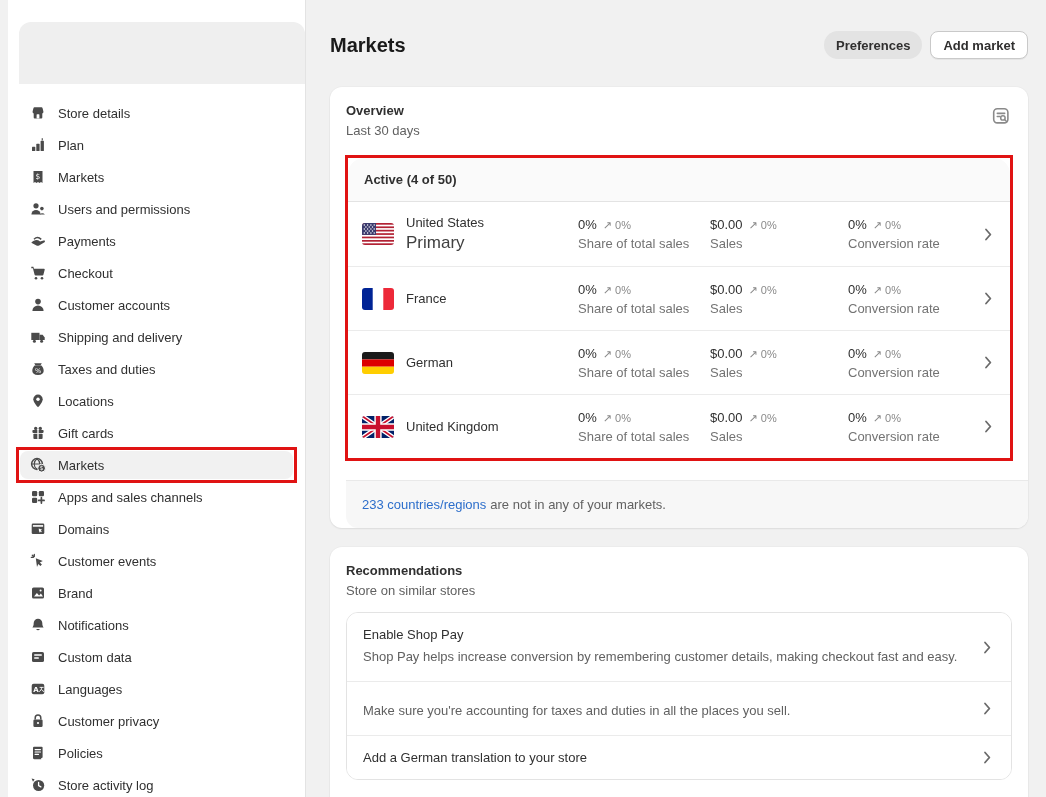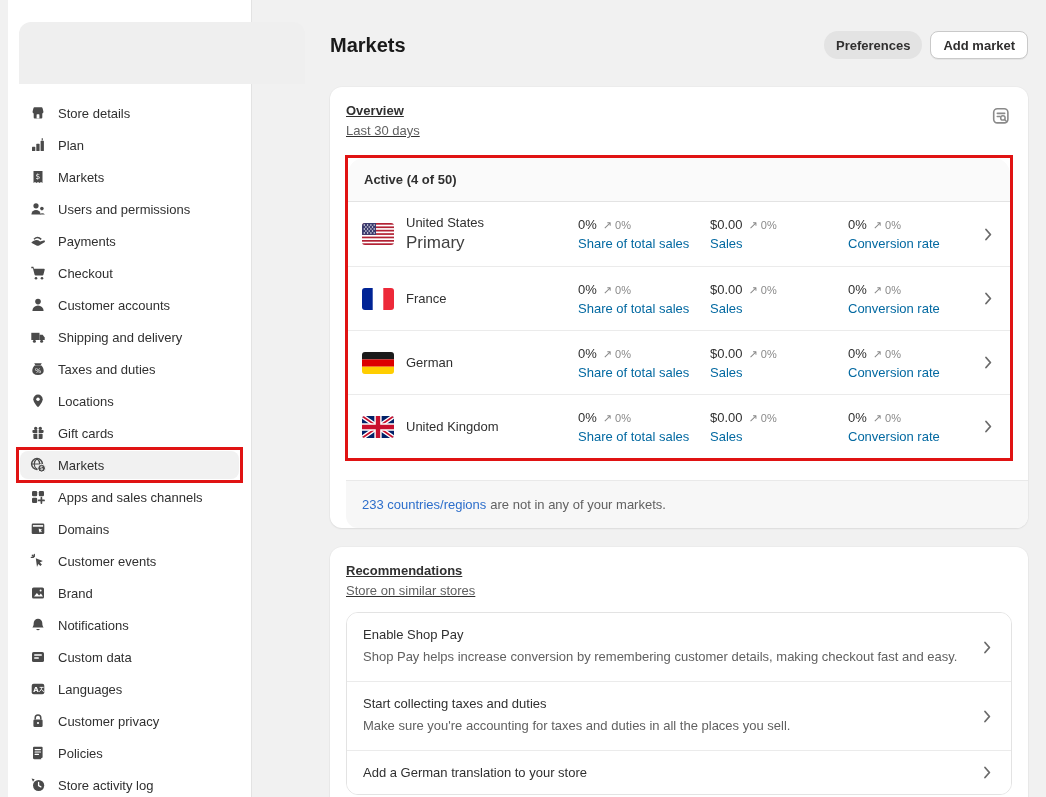--- a/index.html
+++ b/index.html
@@ -6,21 +6,21 @@
   html,body { width:1046px; height:797px; }
   body {
     position:relative; overflow:hidden;
     background:#f1f1f1;
     font-family:"Liberation Sans","DejaVu Sans",sans-serif;
     color:#303030; font-size:13px;
     --red:#e01313; --link:#2c6ecb;
   }
   
   .sidebar {
-    position:absolute; left:8px; top:0; bottom:0; width:244px;
+    position:absolute; left:8px; top:0; bottom:0; width:298px;
     background:#fff; border-right:1px solid #e3e3e3;
   }
   .skeleton-header {
     margin:22px 0 0 11px; width:286px; height:62px;
     background:#efefef; border-radius:12px 12px 0 0;
   }
   .nav { margin-top:15px; padding:0 12px; }
   .nav-item {
     position:relative; display:flex; align-items:center; gap:12px;
     height:28px; margin-bottom:4px; padding:0 10px;
@@ -45,21 +45,21 @@
     font-family:inherit;
   }
   .btn-secondary { background:#e3e3e3;border-radius:14px; }
   .btn-default { background:#fff; border:1px solid #c9c9c9; box-shadow:0 1px 0 rgba(0,0,0,.05); }
   
   .card {
     position:absolute; background:#fff; border-radius:12px;
     box-shadow:0 1px 2px rgba(0,0,0,.07), 0 0 0 1px rgba(0,0,0,.02);
   }
   .card-overview { left:23px; top:87px; width:698px; height:441px; }
-  .card-head { padding:16px 16px 0 16px; position:relative;text-decoration:underline; }
+  .card-head { padding:16px 16px 0 16px; position:relative; }
   .card-title { font-size:13px; font-weight:650; color:#303030; }
   .card-subtitle { font-size:13px; color:#616161; margin-top:5px; }
   .report-btn {
     position:absolute; right:14px; top:16px; width:26px; height:26px;
     display:flex; align-items:center; justify-content:center; border-radius:6px; cursor:pointer;
   }
   .annotation-box {
     position:absolute; left:15px; top:68px; width:668px; height:306px;
     border:3px solid var(--red);
   }
@@ -78,21 +78,21 @@
     box-shadow:inset 0 0 0 1px rgba(0,0,0,.08); }
   .flag svg { display:block; width:32px; height:22px; }
   .market-name-col { margin-left:12px; width:172px; flex:none; }
   .market-name { font-size:13px; color:#303030; }
   .market-sub { font-size:17px; color:#404040; margin-top:3px; }
   .stat-col { flex:none; }
   .stat-col.c1 { width:132px; } .stat-col.c2 { width:138px; } .stat-col.c3 { flex:1; }
   .stat-value-line { display:flex; align-items:baseline; gap:6px; }
   .stat-value { font-size:13px; color:#303030; font-weight:450; }
   .stat-trend { font-size:11px; color:#8a8a8a; }
-  .stat-label { font-size:13px; color:#0369a1; margin-top:4px; }
+  .stat-label { font-size:13px; color:#737373; margin-top:4px; }
   .chevron { flex:none; width:16px; display:flex; justify-content:center; }
   .card-footer {
     position:absolute; left:16px; right:0; bottom:0; height:48px;
     background:#f7f7f7; border-top:1px solid #e9e9e9; border-radius:0 0 12px 12px;
     display:flex; align-items:center; padding:0 16px; font-size:13px; color:#616161;
   }
   .card-footer a { color:var(--link); text-decoration:none; cursor:pointer; margin-right:4px; }
   
   .card-recs { left:23px; top:547px; width:698px; height:300px; }
   .recs-box {
@@ -569,21 +569,20 @@
             <div class="rec-desc">Shop Pay helps increase conversion by remembering customer details, making checkout fast and easy.</div>
           </div>
           <span class="chevron">
             <svg width="9" height="13" viewBox="0 0 9 13">
               <path d="M2 1.5l4.4 5L2 11.5" stroke="#6b6b6b" stroke-width="1.8" fill="none" stroke-linecap="round" stroke-linejoin="round"></path>
             </svg>
           </span>
         </div>
         <div class="rec-row">
           <div class="rec-text">
-            <div class="rec-title">Start collecting taxes and duties</div>
             <div class="rec-desc">Make sure you're accounting for taxes and duties in all the places you sell.</div>
           </div>
           <span class="chevron">
             <svg width="9" height="13" viewBox="0 0 9 13">
               <path d="M2 1.5l4.4 5L2 11.5" stroke="#6b6b6b" stroke-width="1.8" fill="none" stroke-linecap="round" stroke-linejoin="round"></path>
             </svg>
           </span>
         </div>
         <div class="rec-row">
           <div class="rec-text">

